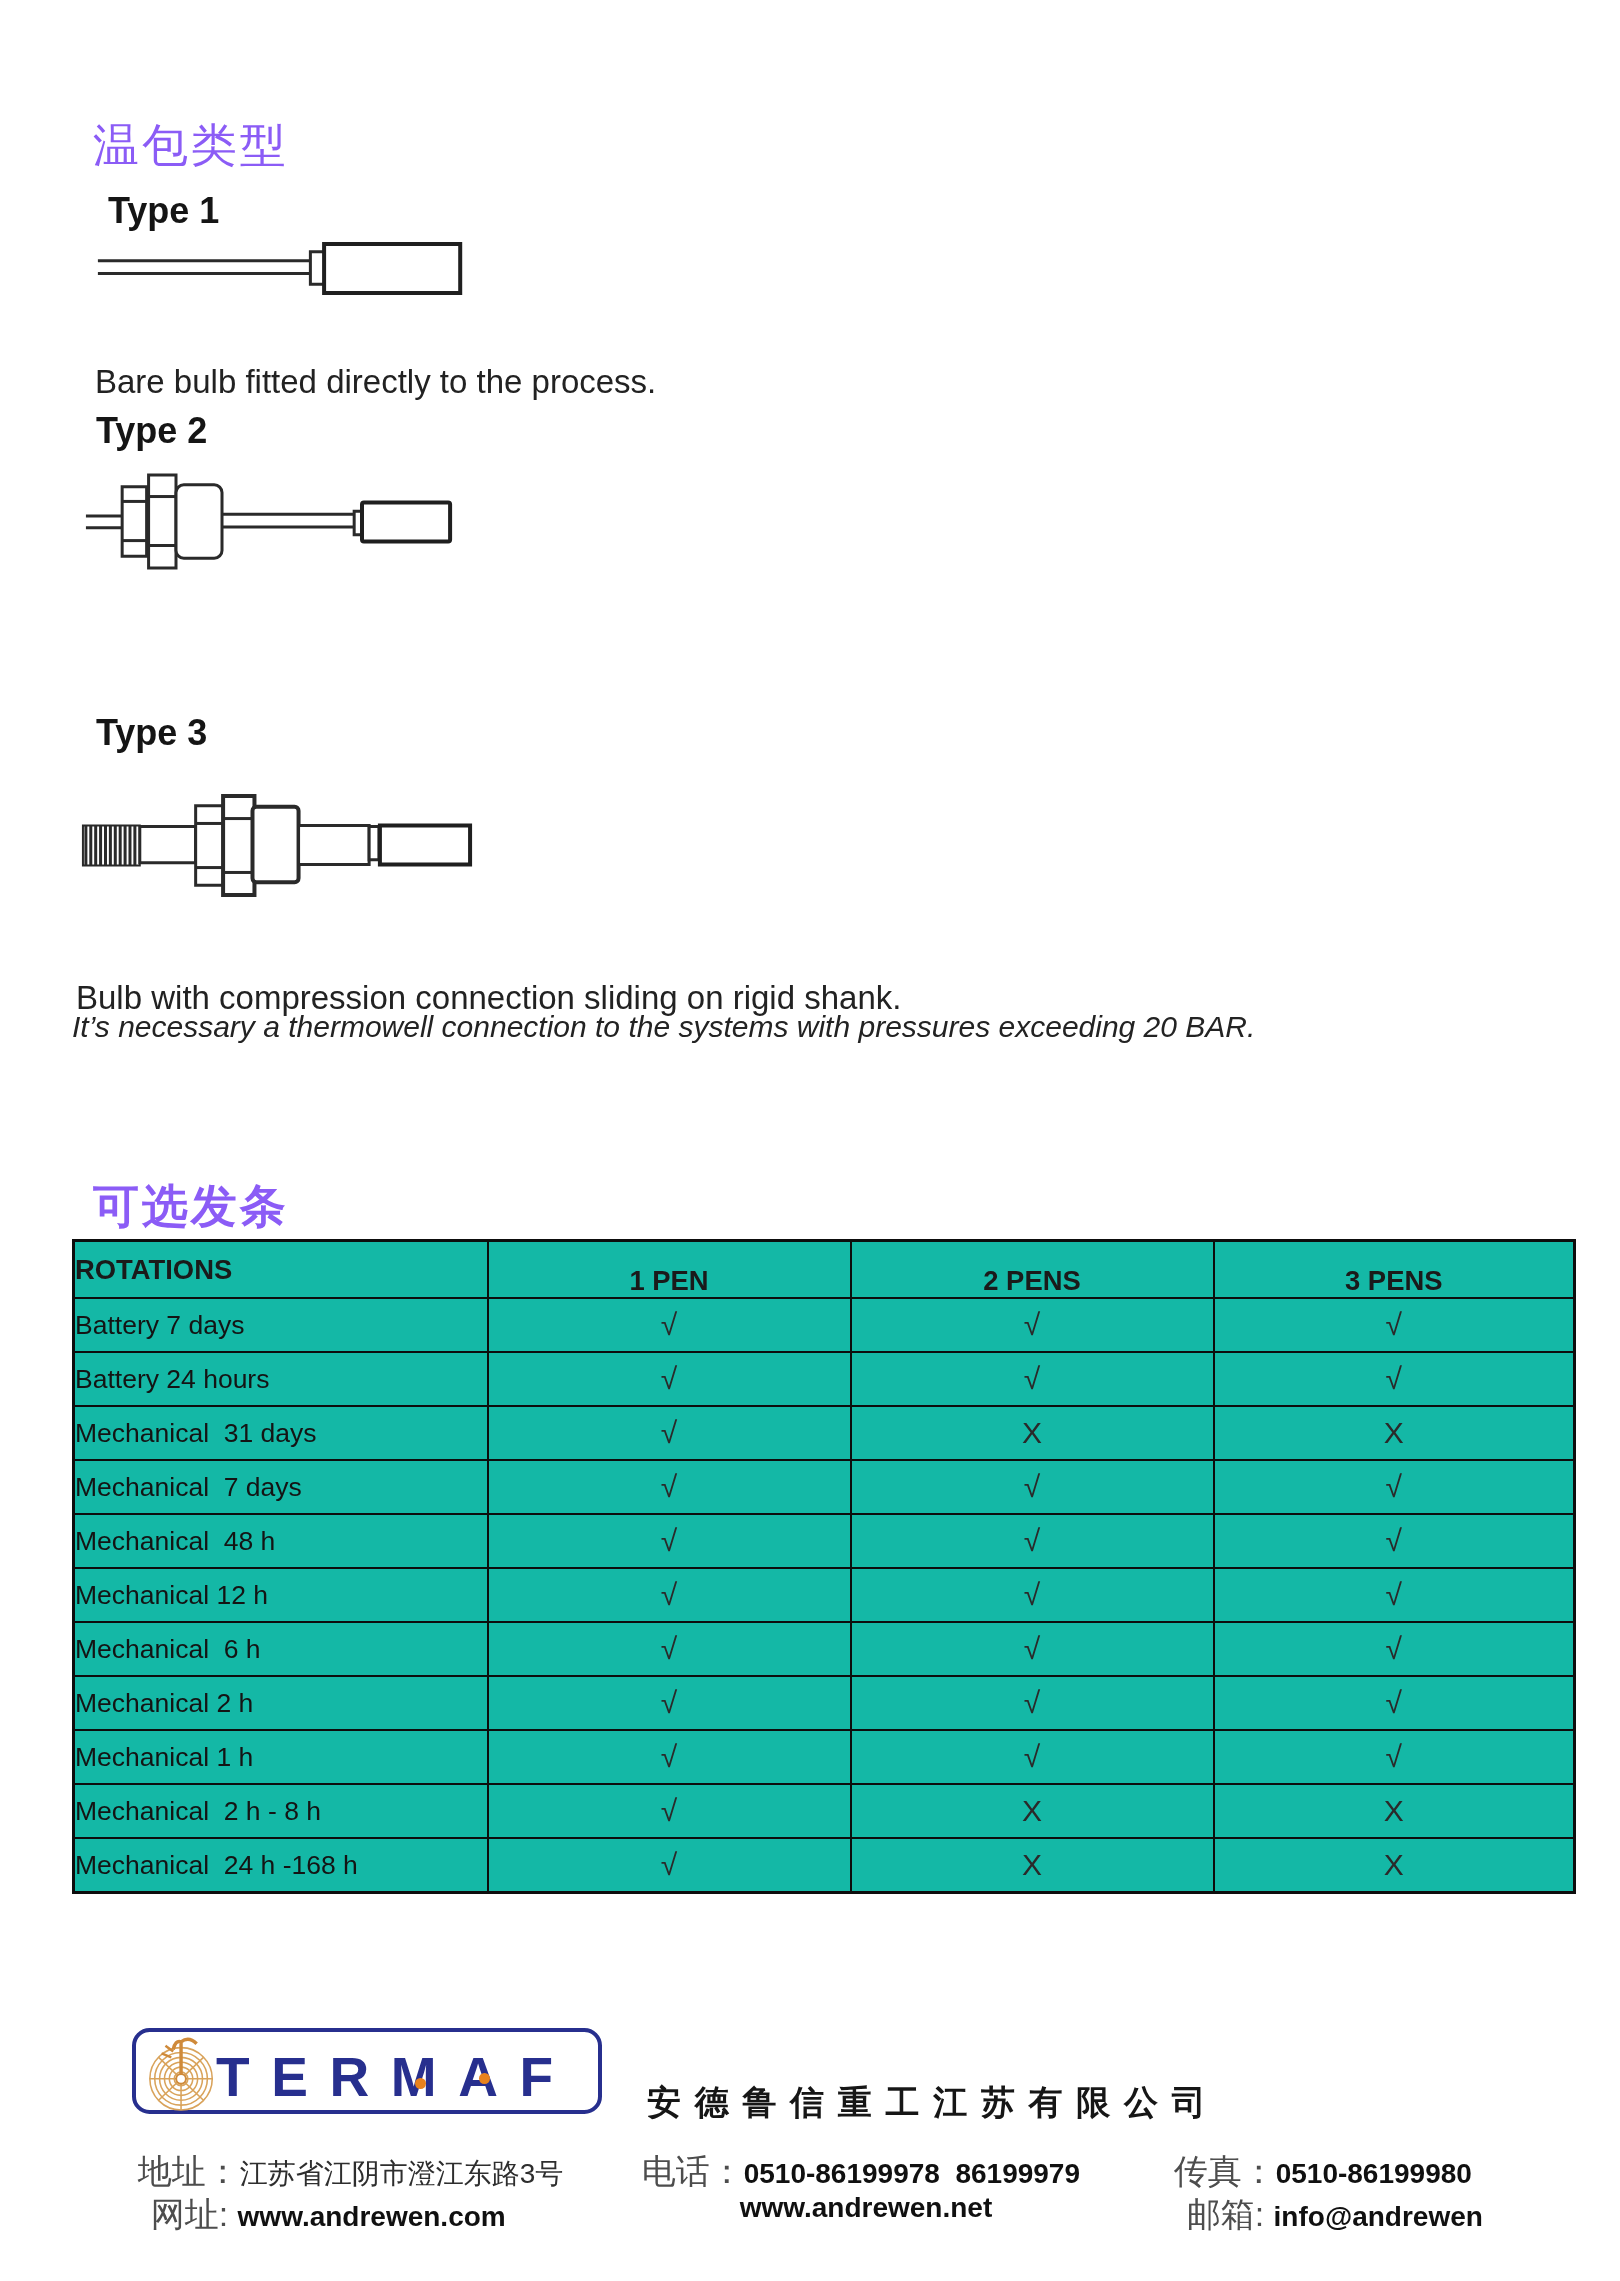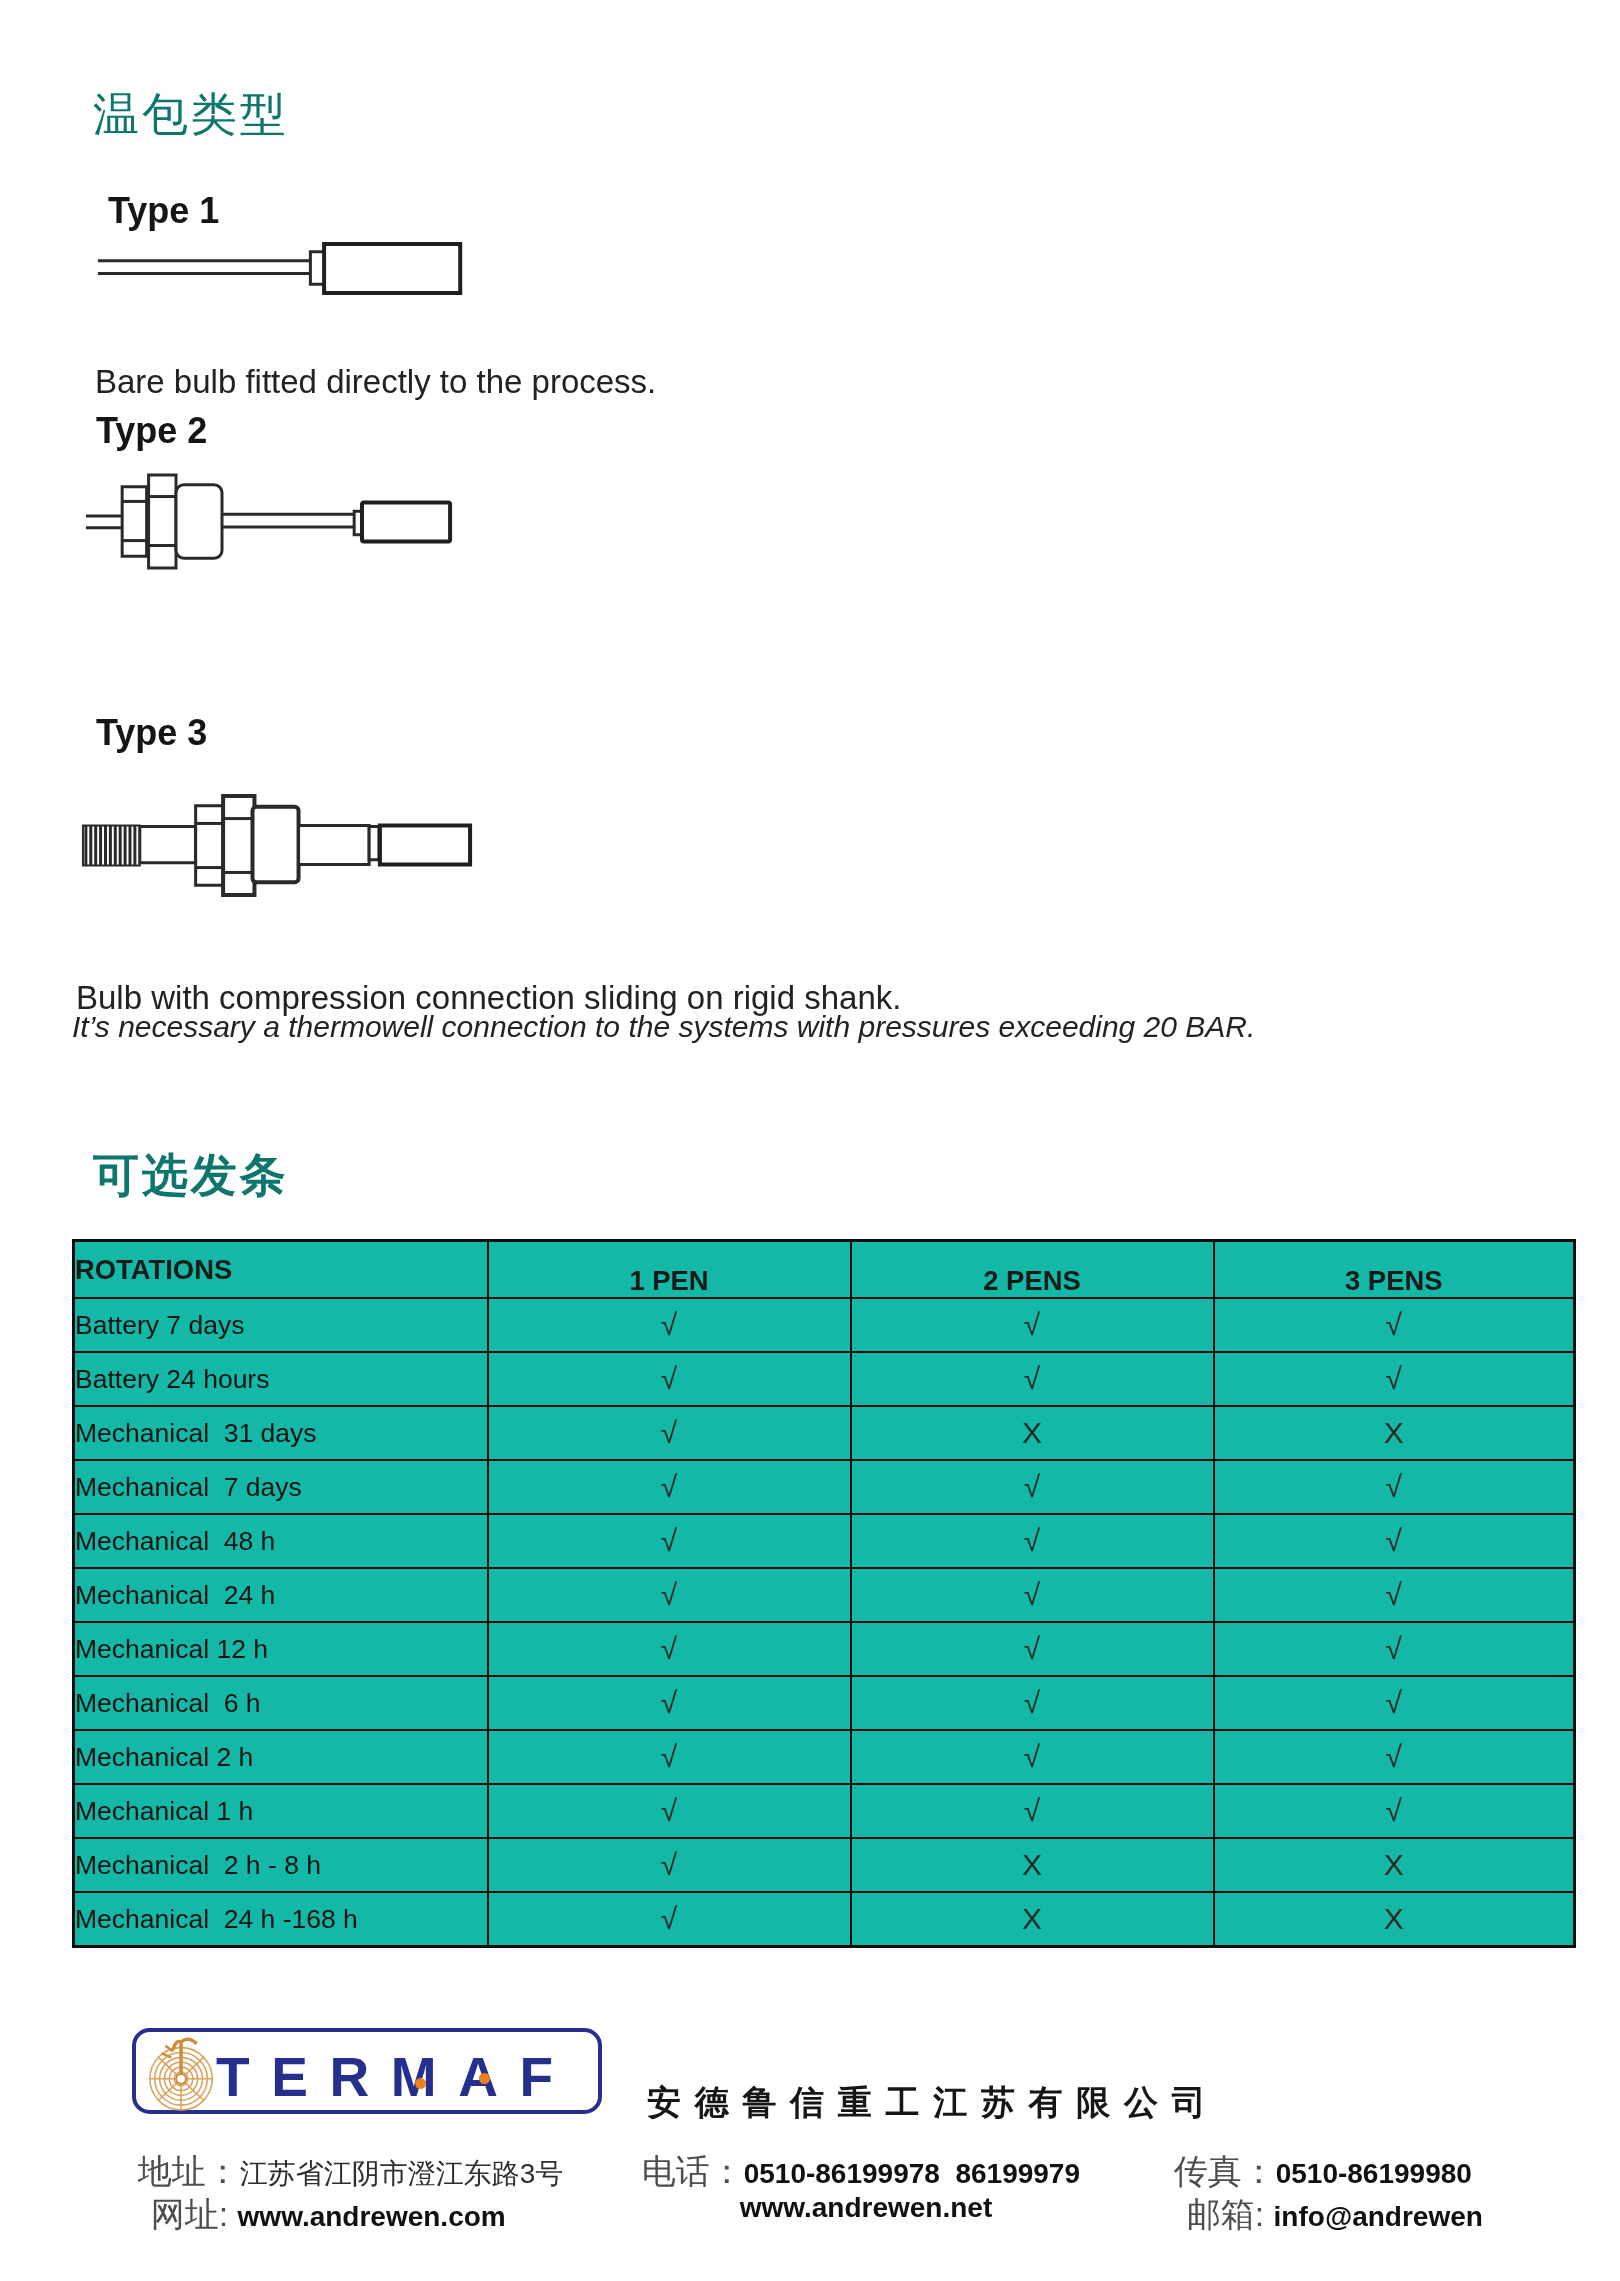--- a/index.html
+++ b/index.html
@@ -3,21 +3,21 @@
 <meta charset="utf-8">
 <style>
   html,body{margin:0;padding:0;background:#ffffff;}
   .page{
     position:relative;width:1620px;height:2282px;background:#ffffff;overflow:hidden;
     font-family:"Liberation Sans", sans-serif;color:#1a1a1a;
   }
   .abs{position:absolute;}
   .cn-title{
     font-family:"DejaVu Serif","Liberation Serif",serif;
-    font-size:46px;font-weight:400;letter-spacing:2.9px;color:#0f766e;white-space:pre;
+    font-size:46px;font-weight:400;letter-spacing:2.9px;color:#8b5cf6;white-space:pre;margin-top:31px;
   }
   .type-h{font-size:36px;font-weight:700;color:#151515;white-space:pre;}
   .desc{font-size:33px;font-weight:400;color:#222;white-space:pre;margin-top:40px;}
   .note{font-size:30px;font-style:italic;color:#232323;white-space:pre;}
   svg.draw{overflow:visible;}
   svg.draw *{vector-effect:non-scaling-stroke;}
 
   
   table.rot{
     border-collapse:collapse;table-layout:fixed;
@@ -171,26 +171,20 @@
         <td class="mark">√</td>
         <td class="mark">√</td>
       </tr>
       <tr>
         <td class="lbl">Mechanical  48 h</td>
         <td class="mark">√</td>
         <td class="mark">√</td>
         <td class="mark">√</td>
       </tr>
       <tr>
-        <td class="lbl">Mechanical  24 h</td>
-        <td class="mark">√</td>
-        <td class="mark">√</td>
-        <td class="mark">√</td>
-      </tr>
-      <tr>
         <td class="lbl">Mechanical 12 h</td>
         <td class="mark">√</td>
         <td class="mark">√</td>
         <td class="mark">√</td>
       </tr>
       <tr>
         <td class="lbl">Mechanical  6 h</td>
         <td class="mark">√</td>
         <td class="mark">√</td>
         <td class="mark">√</td>

